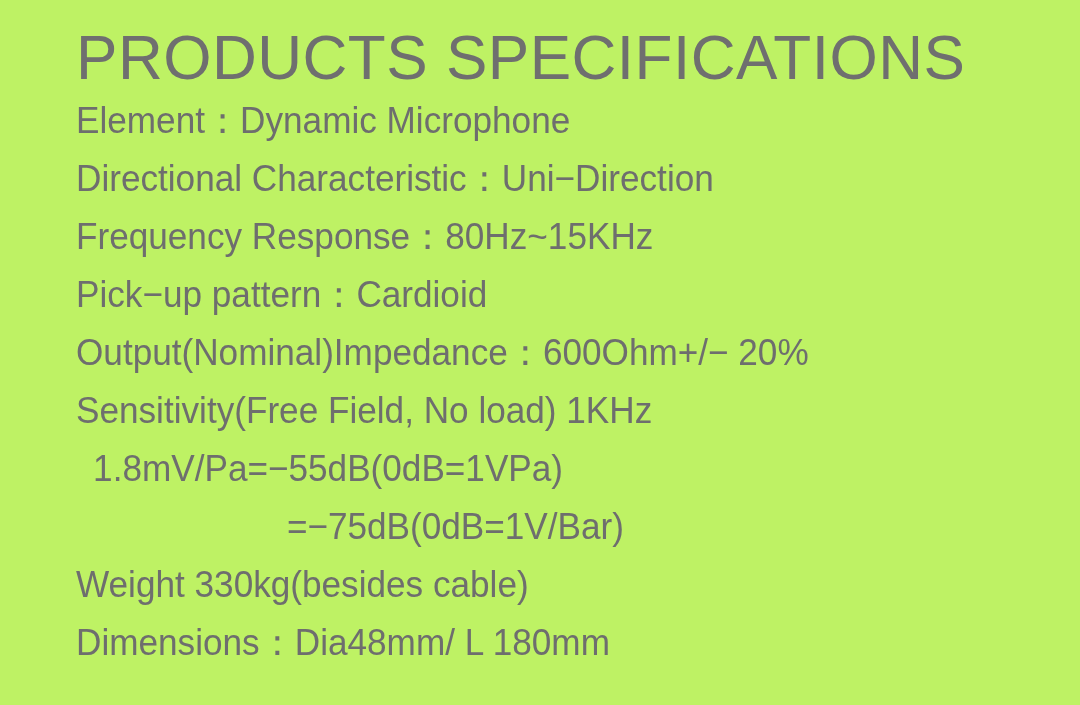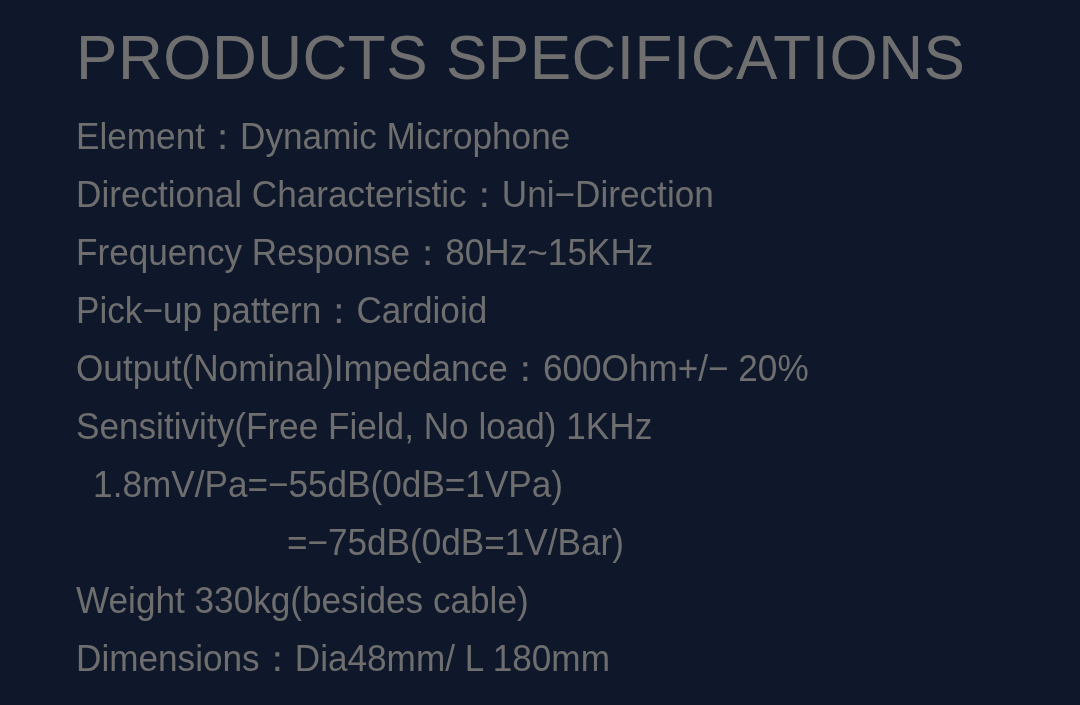--- a/index.html
+++ b/index.html
@@ -11,21 +11,21 @@
 
   body {
     font-family: "Liberation Sans", "DejaVu Sans", sans-serif;
     -webkit-font-smoothing: antialiased;
   }
 
   #page {
     position: relative;
     width: 1080px;
     height: 705px;
-    background: #0f172a;
+    background: #bef264;
     overflow: hidden;
   }
 
   
   #spec-title {
     position: absolute;
     left: 76px;
     top: 24px;
     font-size: 63px;
     line-height: 66px;
@@ -34,21 +34,21 @@
     letter-spacing: 0.5px;
     white-space: pre;
     transform: scaleX(0.985);
     transform-origin: left top;
   }
 
   
   #spec-list {
     position: absolute;
     left: 76px;
-    top: 108px;
+    top: 92px;
     width: 990px;
   }
 
   .spec-line {
     font-size: 37px;
     line-height: 58px;
     height: 58px;
     font-weight: 400;
     color: #6e6e6e;
     white-space: pre;

